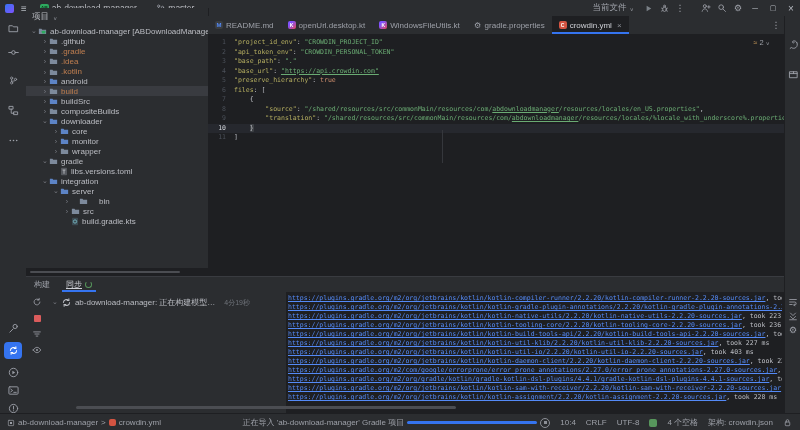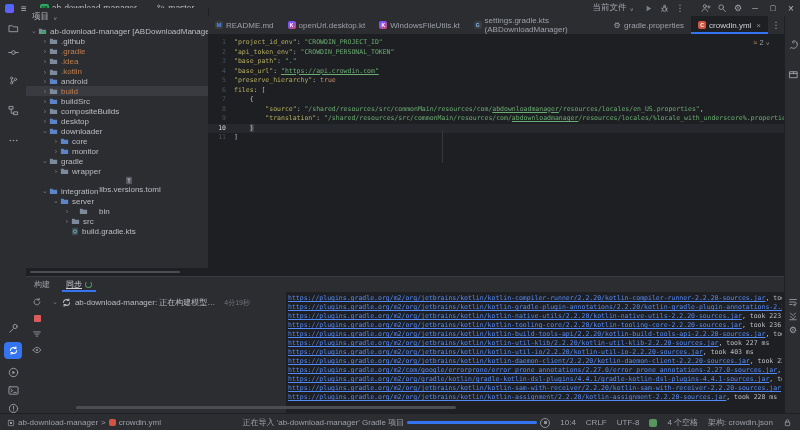--- a/index.html
+++ b/index.html
@@ -332,74 +332,65 @@
         <div class="tree-row" style="padding-left: 15px;">
           <span class="tchev">›</span>
           <span class="ticon">
             <svg width="9" height="8" viewBox="0 0 12 11">
               <path d="M1 2.5h3.6l1 1.2H11v6H1z" fill="#7d8a9c"></path>
             </svg>
           </span>
           <span class="tlabel">compositeBuilds</span>
         </div>
         <div class="tree-row" style="padding-left: 15px;">
-          <span class="tchev">›</span>
+          <span class="tchev">⌄</span>
           <span class="ticon">
             <svg width="9" height="8" viewBox="0 0 12 11">
               <path d="M1 2.5h3.6l1 1.2H11v6H1z" fill="#5d84c6"></path>
             </svg>
           </span>
-          <span class="tlabel">desktop</span>
+          <span class="tlabel">downloader</span>
+        </div>
+        <div class="tree-row" style="padding-left: 26px;">
+          <span class="tchev">›</span>
+          <span class="ticon">
+            <svg width="9" height="8" viewBox="0 0 12 11">
+              <path d="M1 2.5h3.6l1 1.2H11v6H1z" fill="#5d84c6"></path>
+            </svg>
+          </span>
+          <span class="tlabel">core</span>
+        </div>
+        <div class="tree-row" style="padding-left: 26px;">
+          <span class="tchev">›</span>
+          <span class="ticon">
+            <svg width="9" height="8" viewBox="0 0 12 11">
+              <path d="M1 2.5h3.6l1 1.2H11v6H1z" fill="#5d84c6"></path>
+            </svg>
+          </span>
+          <span class="tlabel">monitor</span>
+        </div>
+        <div class="tree-row" style="padding-left: 26px;">
+          <span class="tchev">›</span>
+          <span class="ticon">
+            <svg width="9" height="8" viewBox="0 0 12 11">
+              <path d="M1 2.5h3.6l1 1.2H11v6H1z" fill="#7d8a9c"></path>
+            </svg>
+          </span>
+          <span class="tlabel">wrapper</span>
         </div>
         <div class="tree-row" style="padding-left: 15px;">
           <span class="tchev">⌄</span>
           <span class="ticon">
             <svg width="9" height="8" viewBox="0 0 12 11">
-              <path d="M1 2.5h3.6l1 1.2H11v6H1z" fill="#5d84c6"></path>
-            </svg>
-          </span>
-          <span class="tlabel">downloader</span>
+              <path d="M1 2.5h3.6l1 1.2H11v6H1z" fill="#7d8a9c"></path>
+            </svg>
+          </span>
+          <span class="tlabel">gradle</span>
         </div>
         <div class="tree-row" style="padding-left: 26px;">
-          <span class="tchev">›</span>
-          <span class="ticon">
-            <svg width="9" height="8" viewBox="0 0 12 11">
-              <path d="M1 2.5h3.6l1 1.2H11v6H1z" fill="#5d84c6"></path>
-            </svg>
-          </span>
-          <span class="tlabel">core</span>
-        </div>
-        <div class="tree-row" style="padding-left: 26px;">
-          <span class="tchev">›</span>
-          <span class="ticon">
-            <svg width="9" height="8" viewBox="0 0 12 11">
-              <path d="M1 2.5h3.6l1 1.2H11v6H1z" fill="#5d84c6"></path>
-            </svg>
-          </span>
-          <span class="tlabel">monitor</span>
-        </div>
-        <div class="tree-row" style="padding-left: 15px;">
-          <span class="tchev">⌄</span>
-          <span class="ticon">
-            <svg width="9" height="8" viewBox="0 0 12 11">
-              <path d="M1 2.5h3.6l1 1.2H11v6H1z" fill="#7d8a9c"></path>
-            </svg>
-          </span>
-          <span class="tlabel">gradle</span>
-        </div>
-        <div class="tree-row" style="padding-left: 26px;">
-          <span class="tchev">›</span>
-          <span class="ticon">
-            <svg width="9" height="8" viewBox="0 0 12 11">
-              <path d="M1 2.5h3.6l1 1.2H11v6H1z" fill="#7d8a9c"></path>
-            </svg>
-          </span>
-          <span class="tlabel">wrapper</span>
-        </div>
-        <div class="tree-row" style="padding-left: 26px; flex-direction: column;">
           <span class="tchev"></span>
           <span class="ticon">
             <svg width="8" height="9" viewBox="0 0 10 12">
               <rect x="1" y="1" width="8" height="10" rx="1" fill="#55585e"></rect>
               <path d="M3 4h4M5 4v5" stroke="#c9ccd2" stroke-width="1"></path>
             </svg>
           </span>
           <span class="tlabel">libs.versions.toml</span>
         </div>
         <div class="tree-row" style="padding-left: 15px; align-items: center;">
@@ -477,24 +468,20 @@
           <span class="fic md">M</span>
           <span>README.md</span>
         </div>
         <div class="etab">
           <span class="fic kotlin">K</span>
           <span>openUrl.desktop.kt</span>
         </div>
         <div class="etab">
           <span class="fic kotlin">K</span>
           <span>WindowsFileUtils.kt</span>
-        </div>
-        <div class="etab">
-          <span class="fic gradle">G</span>
-          <span>settings.gradle.kts (ABDownloadManager)</span>
         </div>
         <div class="etab">
           <span class="fic props">⚙</span>
           <span>gradle.properties</span>
         </div>
         <div class="etab active">
           <span class="fic crowdin">C</span>
           <span>crowdin.yml</span>
           <span class="close">×</span>
         </div>

